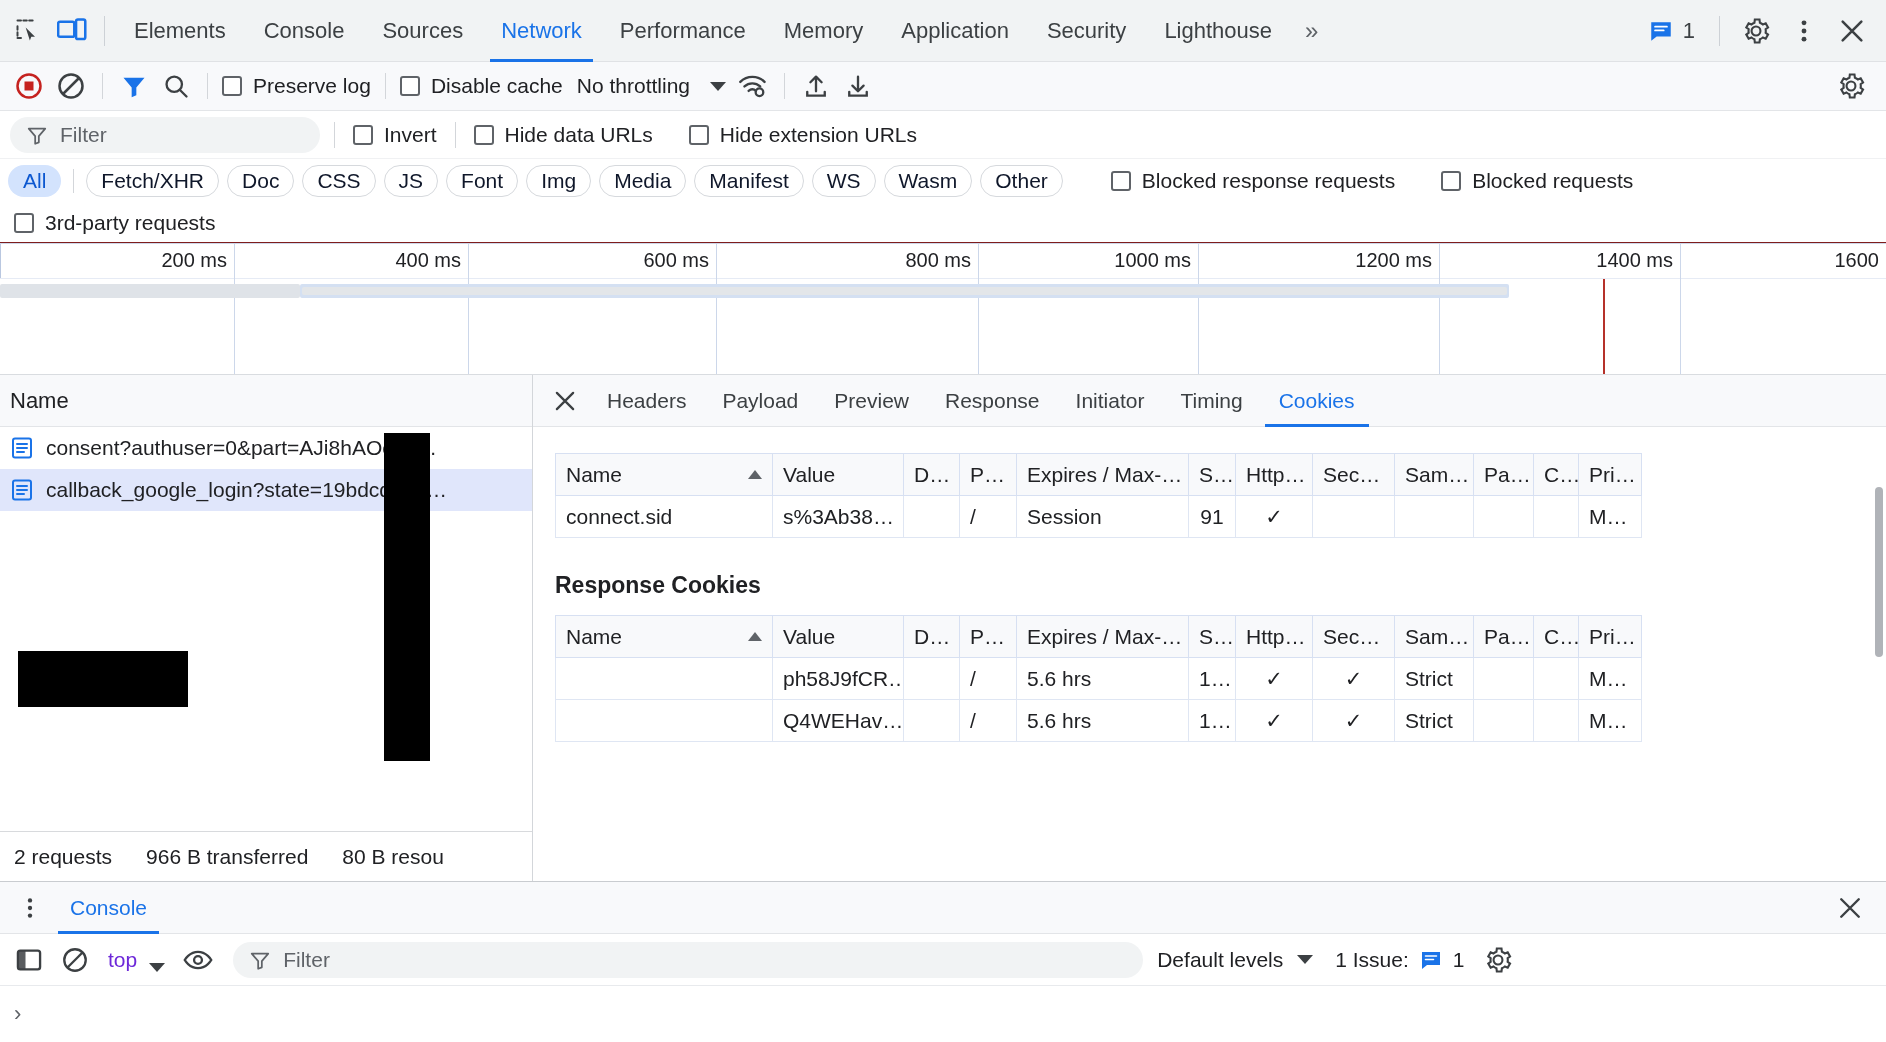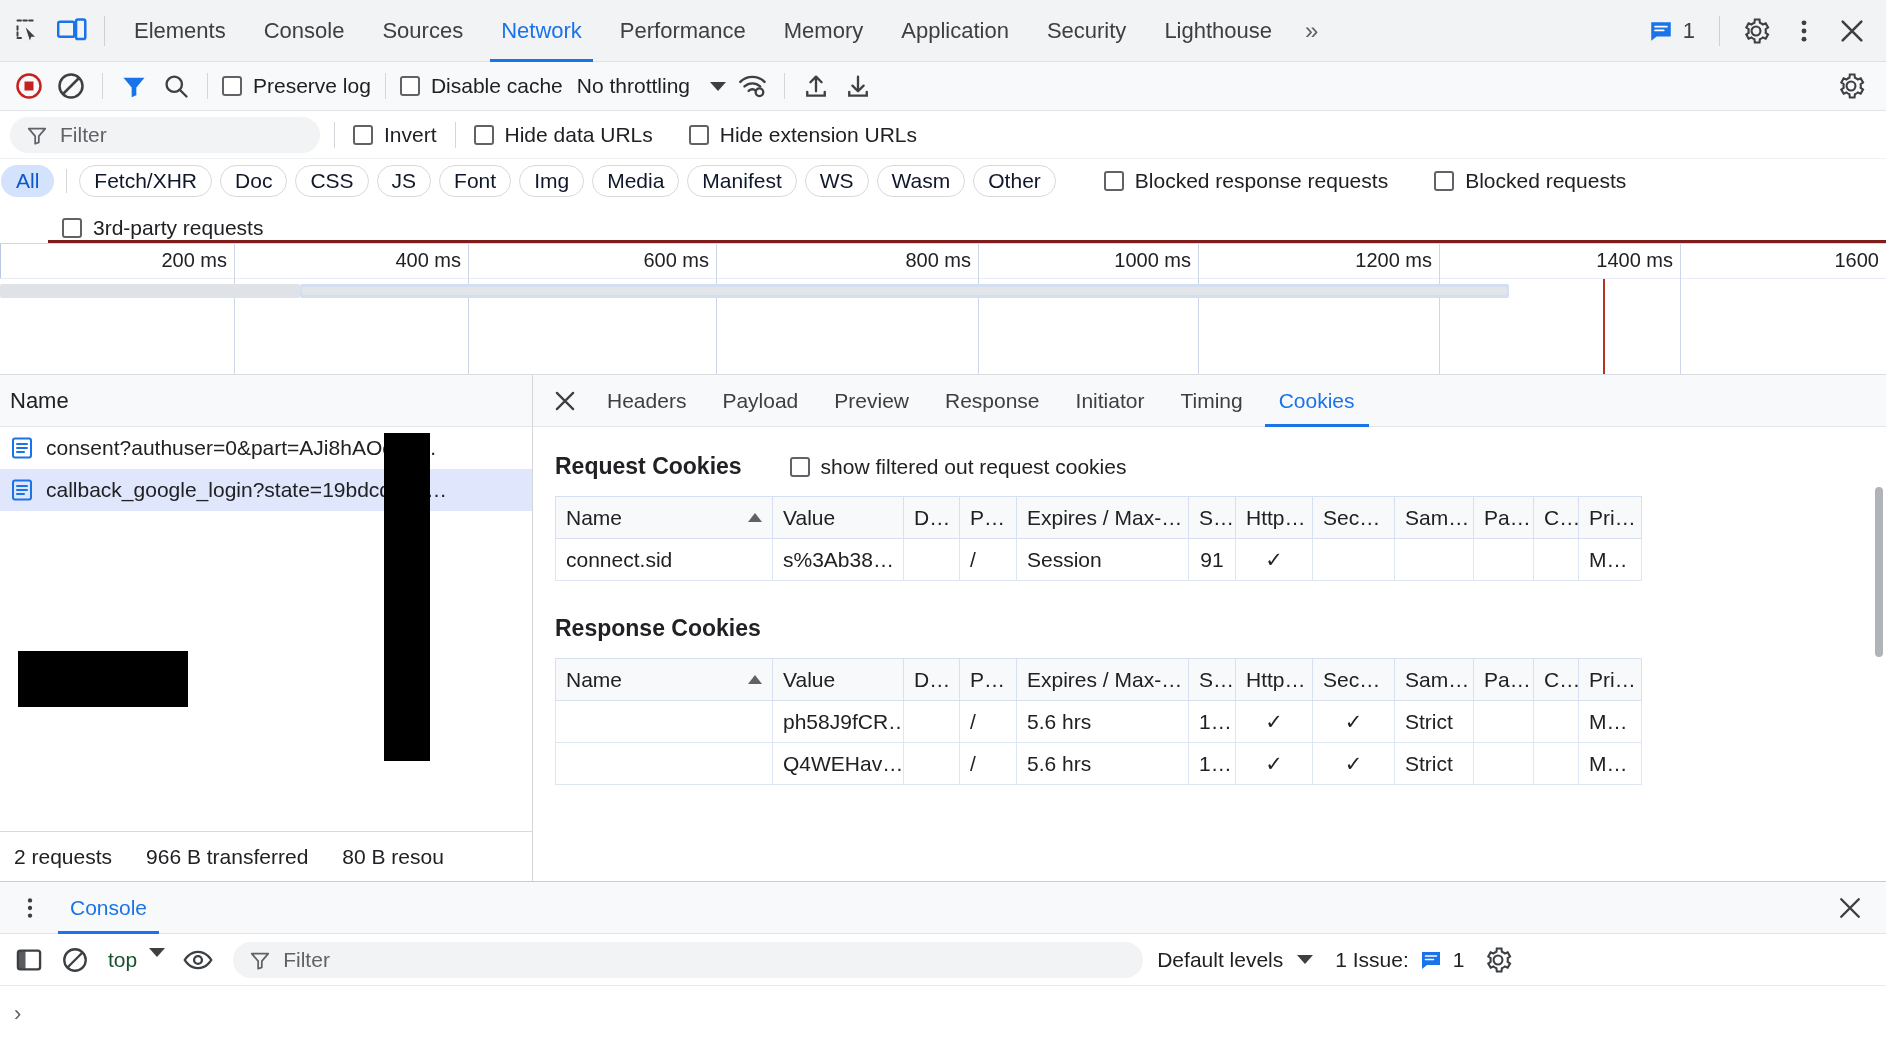--- a/index.html
+++ b/index.html
@@ -82,40 +82,39 @@
     padding: 0 16px; cursor: text;
   }
   .filterbox .ph { font-size: 21px; color: #5f6368; }
   .fr-sep { width: 1px; height: 26px; background: #d3d6da; margin: 0 14px; }
 
   
   .typerow {
     height: 44px; flex: 0 0 44px;
     background: #ffffff;
     display: flex; align-items: center;
-    padding: 0 1px; gap: 8px;
+    padding: 0 8px; gap: 8px;
   }
   .pill {
     height: 32px; padding: 0 14px;
     border: 1px solid #d6d9dd; border-radius: 16px;
     display: flex; align-items: center; justify-content: center;
     font-size: 21px; color: #0f172a; background: #fff;
     cursor: pointer; white-space: nowrap;
   }
   .pill.active { background: #d3e3fd; border-color: transparent; color: #0b57d0; }
   .pill.noborder { border-color: transparent; }
   .type-sep { width: 1px; height: 24px; background: #d3d6da; margin: 0 4px; }
 
   
   .thirdrow {
     height: 40px; flex: 0 0 40px;
-    background: #fff; display: flex; align-items: flex-end;
+    background: #fff; display: flex; align-items: center;
     padding: 0 10px;
-    border-bottom: 3px solid #7f1d1d;
-    margin-left: 48px;
+    border-bottom: 1px solid #7f1d1d;
   }
 
   
   .overview {
     height: 132px; flex: 0 0 132px;
     position: relative; background: #fff;
     border-bottom: 1px solid #d9dce0;
     overflow: hidden;
   }
   .ov-ruler {
@@ -241,21 +240,21 @@
     padding: 0 8px; border-bottom: 1px solid #e8eaed; background:#fff;
   }
   .dr-filterbox {
     flex: 1 1 auto; max-width: 910px; height: 36px; margin-left: 10px;
     background: #f1f3f4; border-radius: 18px;
     display: flex; align-items: center; gap: 12px; padding: 0 16px; cursor: text;
   }
   .dr-level { display:flex; align-items:center; gap:14px; font-size:21px; color:#202124; cursor:pointer; padding:0 10px; white-space:nowrap;}
   .dr-issues { display:flex; align-items:center; gap:10px; font-size:21px; color:#202124; cursor:pointer; padding:0 8px; white-space:nowrap;}
   .dr-prompt { height: 56px; display:flex; align-items:center; padding-left: 14px; font-size: 22px; color:#5f6368; }
-  .ctx { display:flex; align-items:flex-start; gap:12px; font-size:21px; color:#14532d; cursor:pointer; padding: 0 8px;}
+  .ctx { display:flex; align-items:flex-end; gap:12px; font-size:21px; color:#6d28d9; cursor:pointer; padding: 0 8px;}
 
   svg { display: block; }
 </style>
 </head>
 <body>
 
 <div class="app">
 
   <div class="tabbar">
     <div class="tb-icon-btn">
@@ -569,27 +568,20 @@
         <div class="dt-tab">
             <span>Timing</span>
           </div>
         <div class="dt-tab active">
             <span>Cookies</span>
           </div>
       </div>
 
       <div class="dt-body">
 
-        <div class="sec-head">
-          <span class="sec-title">Request Cookies</span>
-          <span class="chk-wrap">
-            <span class="chk"></span>
-            <span class="chk-label">show filtered out request cookies</span>
-          </span>
-        </div>
 
         <table class="cookies" style="width:1086px">
           <colgroup>
             <col style="width:217px">
               <col style="width:131px">
               <col style="width:56px">
               <col style="width:57px">
             <col style="width:172px">
               <col style="width:47px">
               <col style="width:77px">

